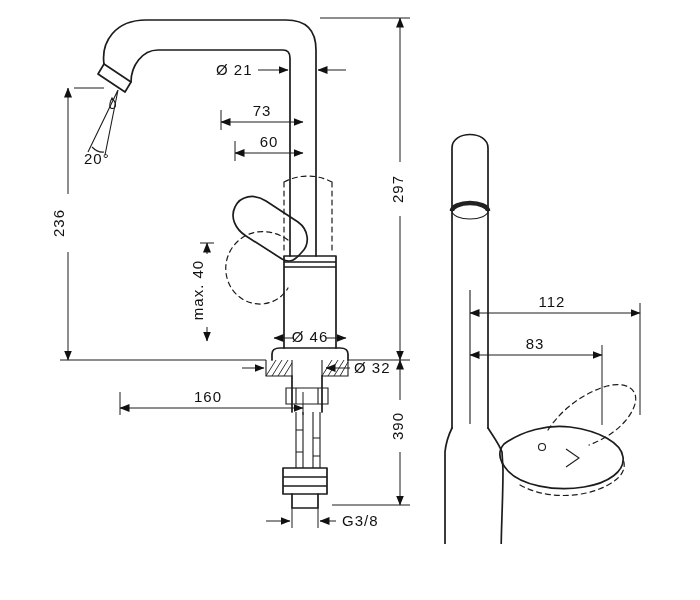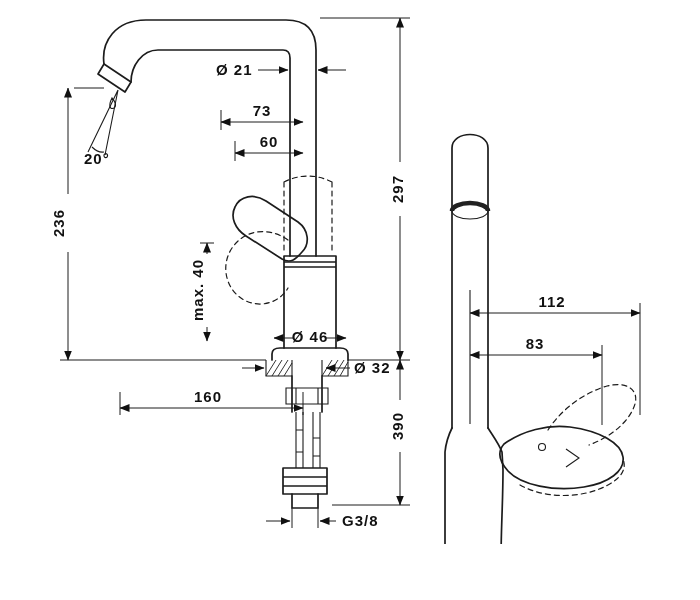--- a/index.html
+++ b/index.html
@@ -1,17 +1,17 @@
 <!DOCTYPE html>
 <html><head>
 <meta charset="utf-8">
 <style>
   html,body{margin:0;padding:0;background:#fff;}
   .stage{position:relative;width:700px;height:544px;background:#ffffff;overflow:hidden;
-         font-family:"Liberation Sans", sans-serif;font-weight:bold;}
+         font-family:"Liberation Sans", sans-serif;}
   svg{position:absolute;left:0;top:0;}
   .outline{fill:none;stroke:#1c1c1c;stroke-width:1.7;stroke-linejoin:round;stroke-linecap:round;}
   .thin{fill:none;stroke:#1c1c1c;stroke-width:1.1;}
   .dim{fill:none;stroke:#1c1c1c;stroke-width:1;}
   .dash{fill:none;stroke:#1c1c1c;stroke-width:1.2;stroke-dasharray:5 4;stroke-linecap:round;}
   .hatch{fill:none;stroke:#1c1c1c;stroke-width:0.9;}
   .band{fill:none;stroke:#222;stroke-width:4.5;}
   text.dimtext{font-family:"Liberation Sans", sans-serif;font-size:15px;fill:#111;letter-spacing:1px;}
 </style>
 </head>

